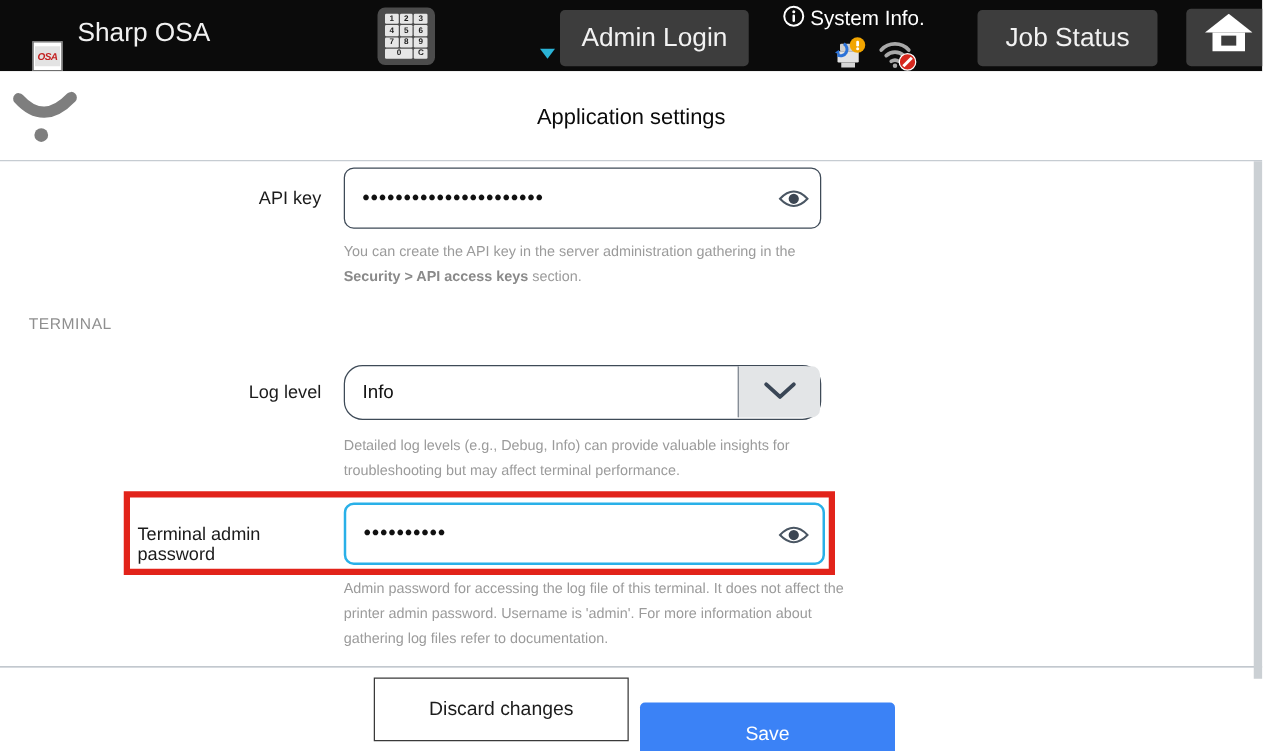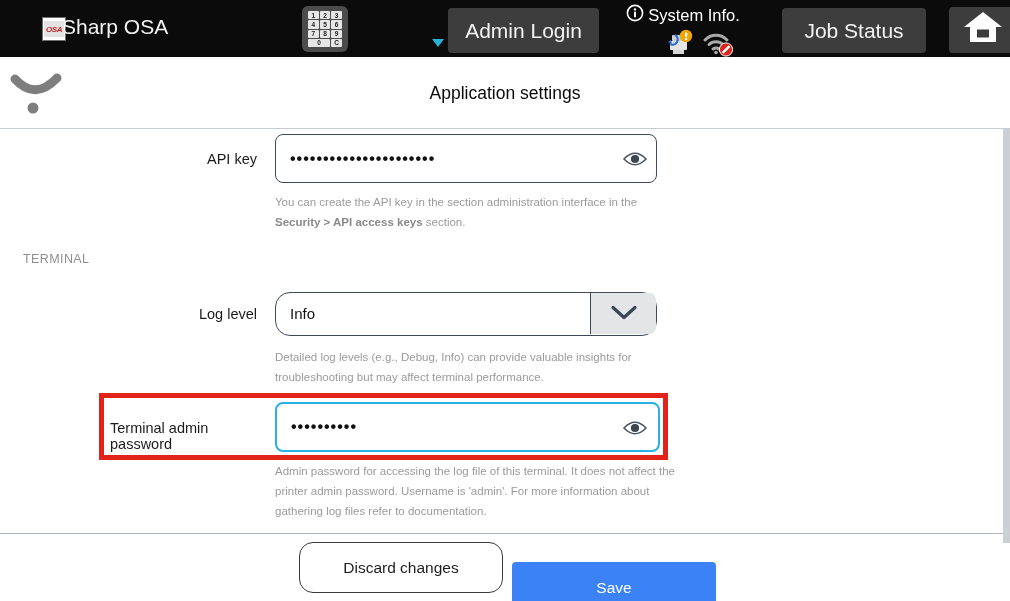--- a/index.html
+++ b/index.html
@@ -5,22 +5,22 @@
   * { margin:0; padding:0; box-sizing:border-box; }
   html,body { background:#ffffff; }
   .screen {
     position:relative; width:1010px; height:601px; overflow:hidden;
     font-family:"Liberation Sans", sans-serif; background:#ffffff;
   }
 
   
   .topbar { position:absolute; left:0; top:0; width:1010px; height:57px; background:#0b0b0b; }
   .osa-logo {
-    position:absolute; left:26px; top:17px; width:24px; height:24px;
-    background:#ffffff; border:1px solid #6e6e6e; display:flex; align-items:center; justify-content:center;margin-left:16px;
+    position:absolute; left:26px; top:33px; width:24px; height:24px;
+    background:#ffffff; border:1px solid #6e6e6e; display:flex; align-items:center; justify-content:center;
   }
   .osa-logo-inner {
     width:20px; height:16px; background:#e3e3e3; display:flex; align-items:center; justify-content:center;
     font-size:8px; font-weight:bold; font-style:italic; color:#c42121; letter-spacing:-0.5px;
   }
   .brand { position:absolute; left:62px; top:15px; color:#f1f1f1; font-size:21px; }
 
   .keypad {
     position:absolute; left:302px; top:6px; width:46px; height:46px; background:#4c4c4c;
     border-radius:6px; padding:5px 6px; display:grid; grid-template-columns:repeat(3,1fr);
@@ -99,21 +99,21 @@
     position:absolute; left:275px; top:402px; width:385px; height:50px;
     border:2px solid #29b0e8; border-radius:8px; padding:0 40px 0 14px;
     font-family:"Liberation Sans", sans-serif; font-size:16px; font-weight:bold;
     letter-spacing:1px; color:#111; outline:none;
   }
 
   
   .footer-divider { position:absolute; left:0; top:533px; width:1010px; height:1px; background:#aeb6bf; }
   .discard-btn {
     position:absolute; left:299px; top:542px; width:204px; height:51px; background:#ffffff;
-    border:1.5px solid #3a3a3a; border-radius:14px; color:#1d1d1d; font-size:15.5px;
+    border:1.5px solid #3a3a3a; border-radius:0; color:#1d1d1d; font-size:15.5px;
     font-family:"Liberation Sans", sans-serif; cursor:pointer;
   }
   .save-btn {
     position:absolute; left:512px; top:562px; width:204px; height:51px; background:#3b82f6;
     border:none; border-radius:4px; color:#ffffff; font-size:15.5px;
     font-family:"Liberation Sans", sans-serif; cursor:pointer;
   }
 
   .scrollbar { position:absolute; left:1003px; top:129px; width:7px; height:414px; background:#cbd0d4; }
 </style>
@@ -214,21 +214,21 @@
   <div class="field-label" style="top:151px;">API key</div>
   <input class="text-input" style="top: 134px;" type="text" value="••••••••••••••••••••••">
   <button class="eye-btn" style="left:622px; top:150px;">
     <span>
       <svg width="26" height="18" viewBox="0 0 26 18">
         <path d="M2 9 Q13 -2.5 24 9 Q13 20.5 2 9 Z" fill="none" stroke="#4a5663" stroke-width="1.6"></path>
         <circle cx="13" cy="9" r="4.1" fill="#3c4653"></circle>
       </svg>
     </span>
   </button>
-  <div class="help" style="top:192px; width:400px;"><span>You can create the API key in the section administration interface in the </span><b>Security &gt; API access keys</b><span> section.</span></div>
+  <div class="help" style="top:192px; width:400px;"><span>You can create the API key in the server administration gathering in the </span><b>Security &gt; API access keys</b><span> section.</span></div>
 
   <div class="section-label">TERMINAL</div>
 
   <div class="field-label" style="top:306px;">Log level</div>
   <div class="select-box">
     <div class="select-value">Info</div>
     <button class="select-btn">
       <span>
         <svg width="28" height="15" viewBox="0 0 28 15">
           <path d="M3 2.5 L14 12.5 L25 2.5" fill="none" stroke="#3a4656" stroke-width="3.2" stroke-linecap="round" stroke-linejoin="round"></path>

